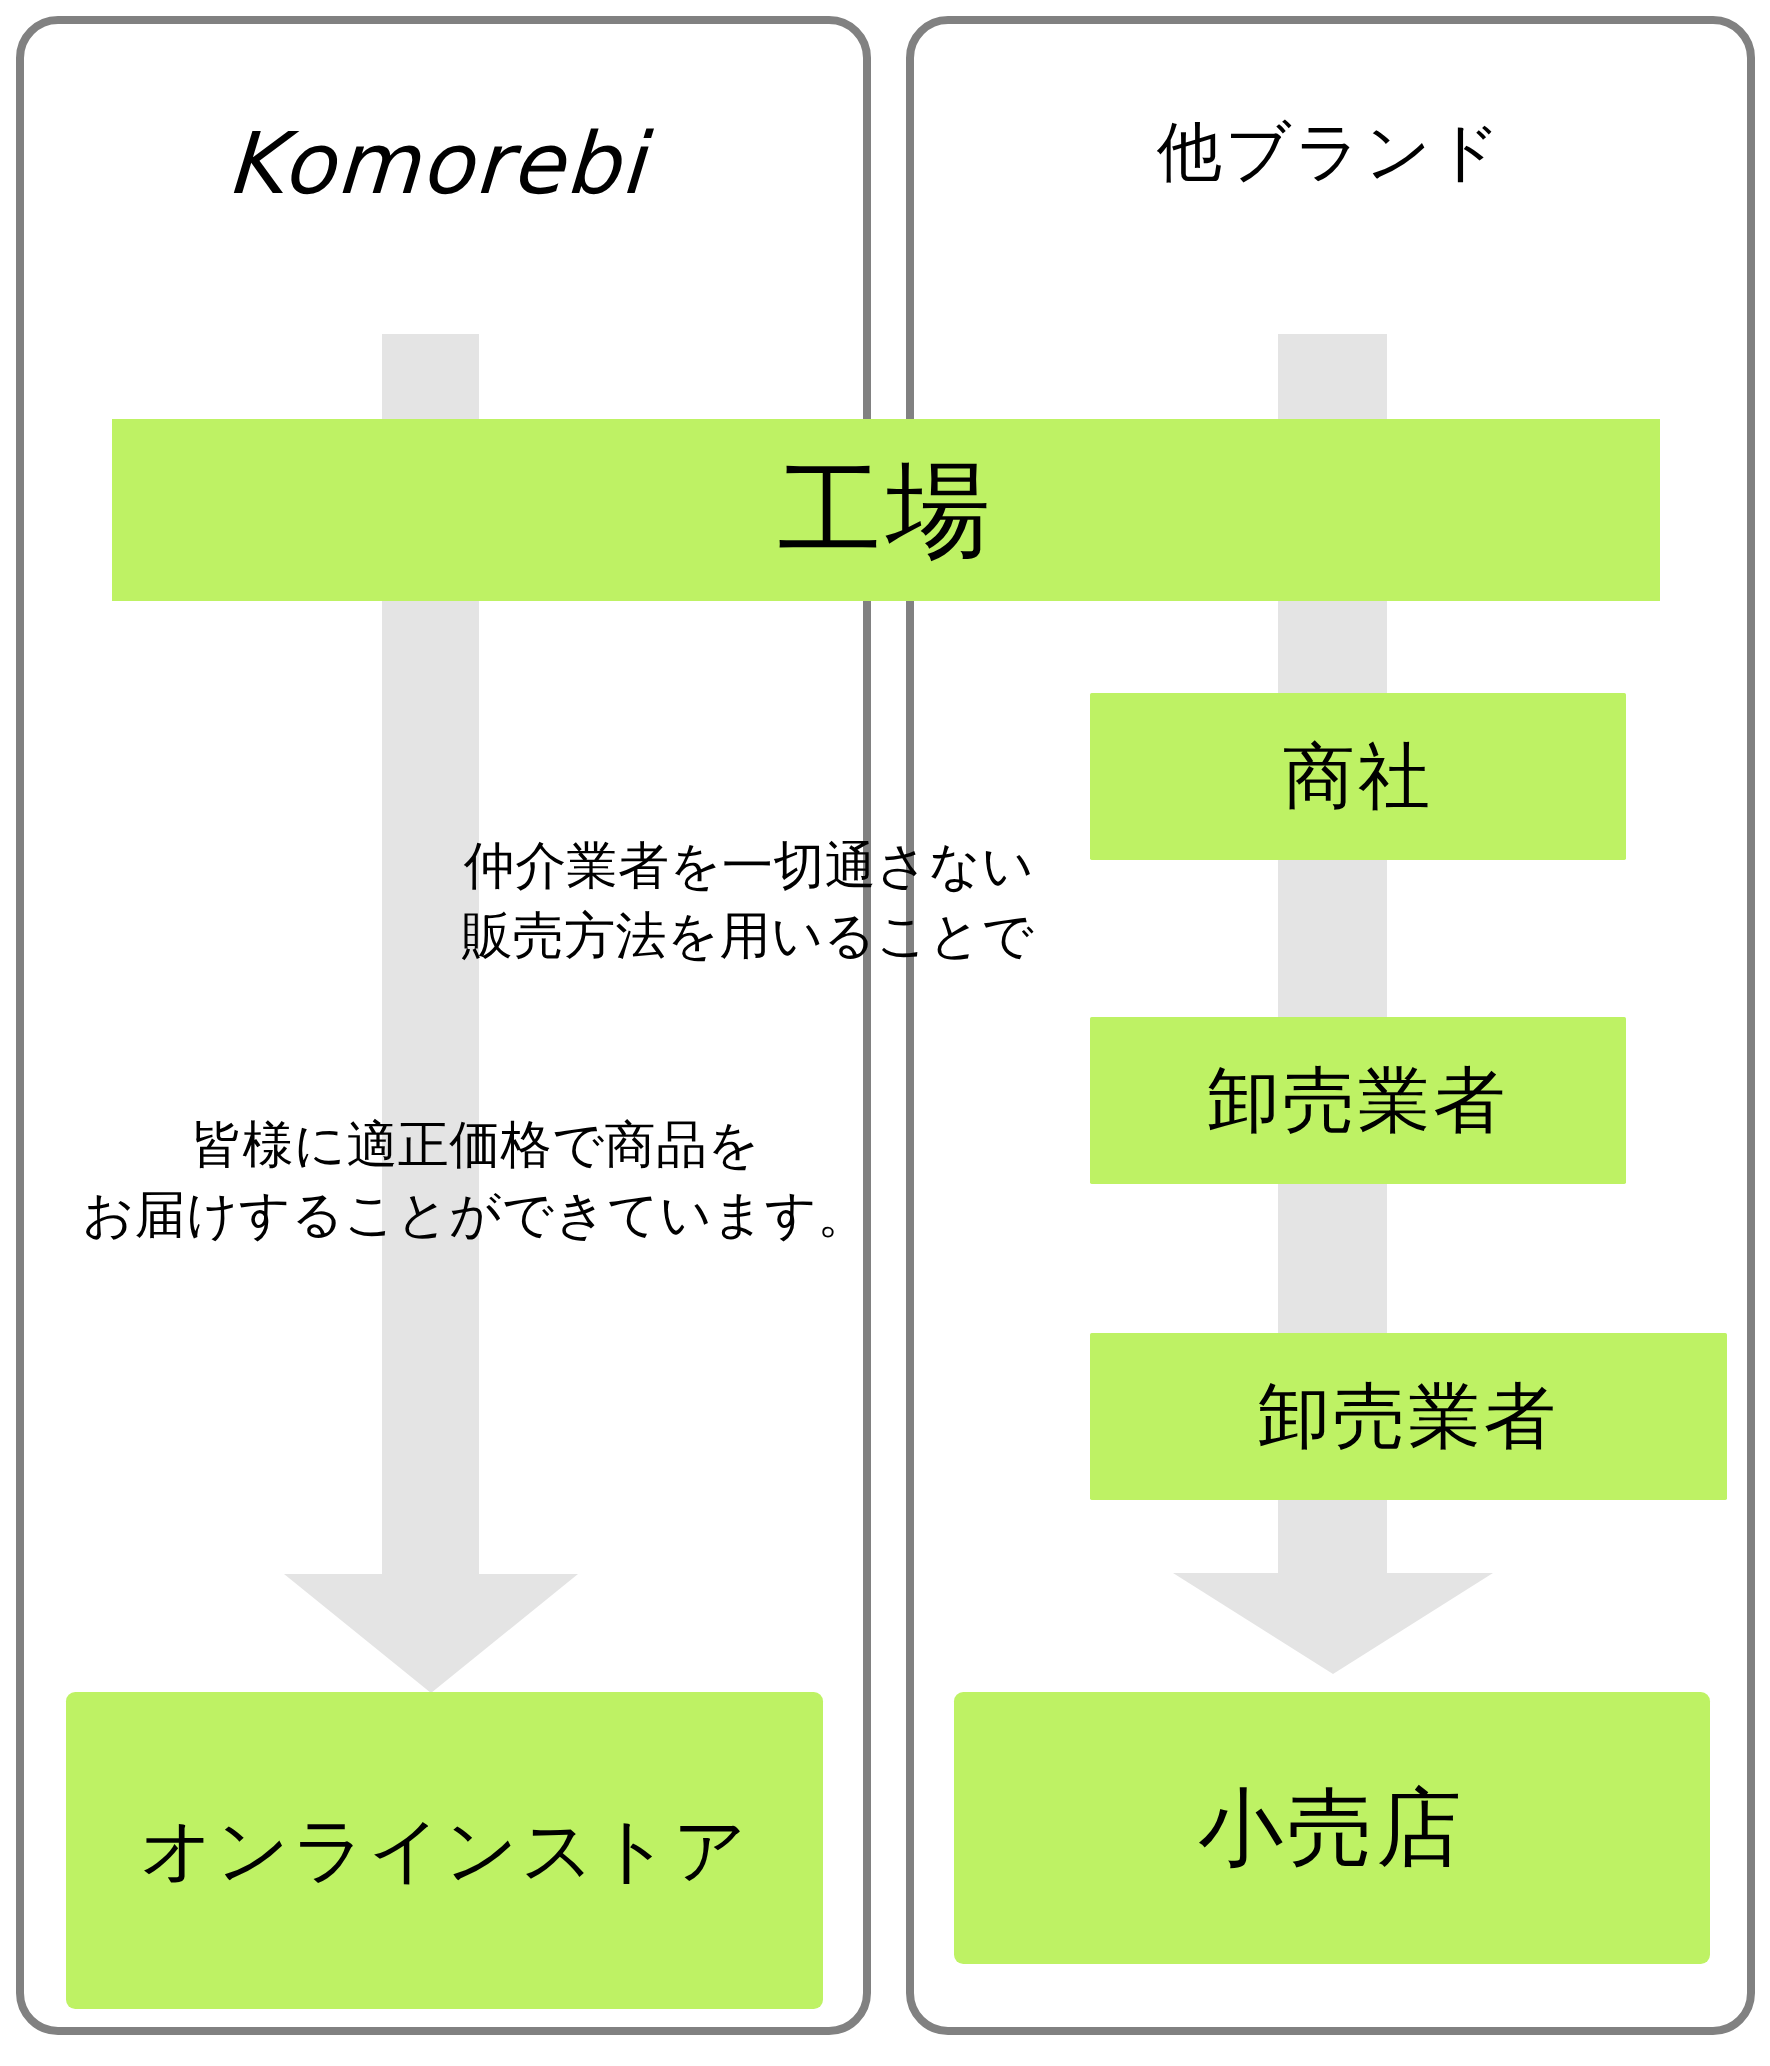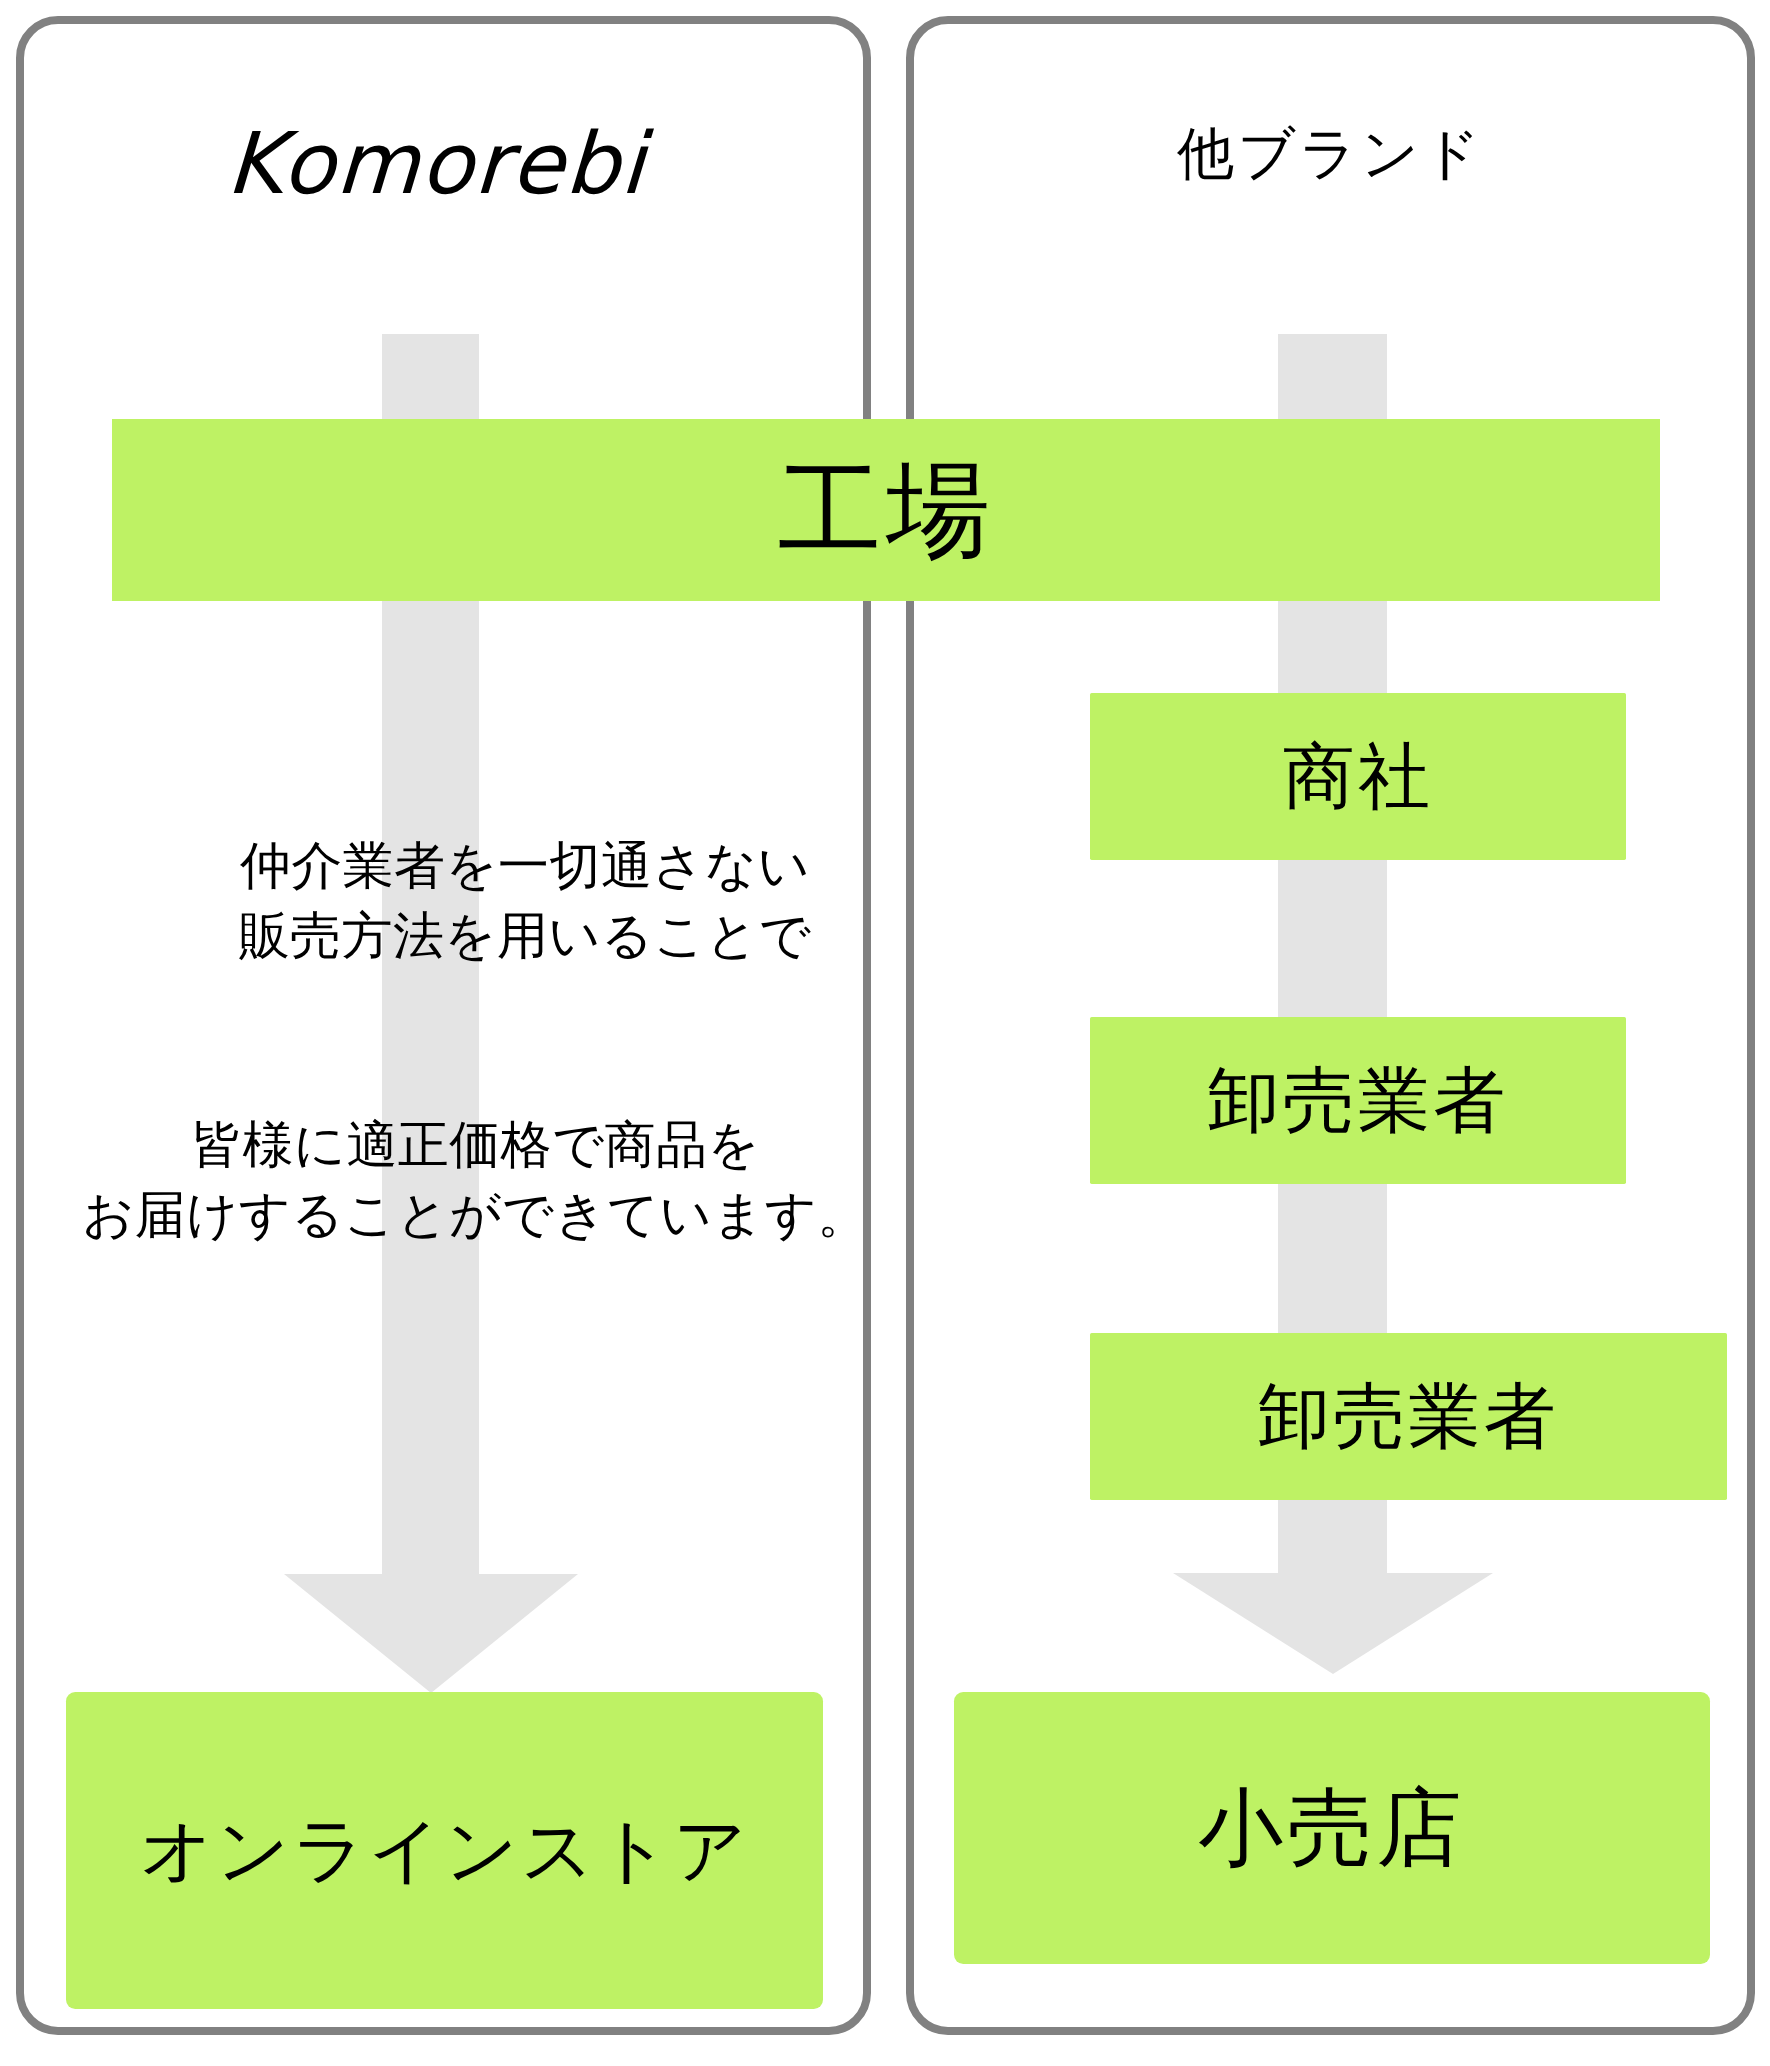--- a/index.html
+++ b/index.html
@@ -52,22 +52,22 @@
     font-size: 85px;
     font-weight: 400;
     font-style: italic;
     letter-spacing: 1.7px;
     transform: skewX(-6deg);
   }
   #title-right {
     left: 906px;
     top: 125px;
     width: 849px;
-    font-family: Liberation Sans, sans-serif;
-    font-size: 57px;
+    font-family: Liberation Mono, monospace;
+    font-size: 65px;
     font-weight: 400;
     letter-spacing: 3.3px;
   }
 
   
   .arrow {
     position: absolute;
     z-index: 1;
   }
   .arrow-shaft {
@@ -168,21 +168,21 @@
   .body-copy {
     position: absolute;
     text-align: center;
     color: #000000;
     font-size: 51px;
     line-height: 1.38;
     letter-spacing: 0.4px;
     z-index: 2;
     white-space: pre-line;
   }
-  #copy-block-1 { left: 16px; top: 831px; width: 1018px; }
+  #copy-block-1 { left: 16px; top: 831px; width: 1018px; text-align: right; }
   #copy-block-2 { left: 16px; top: 1110px; width: 855px; padding-left: 32px; }
 </style>
 </head>
 <body>
 
 <div class="panel" id="panel-left"></div>
 <div class="panel" id="panel-right"></div>
 
 <div class="panel-title" id="title-left">Komorebi</div>
 <div class="panel-title" id="title-right">他ブランド</div>

